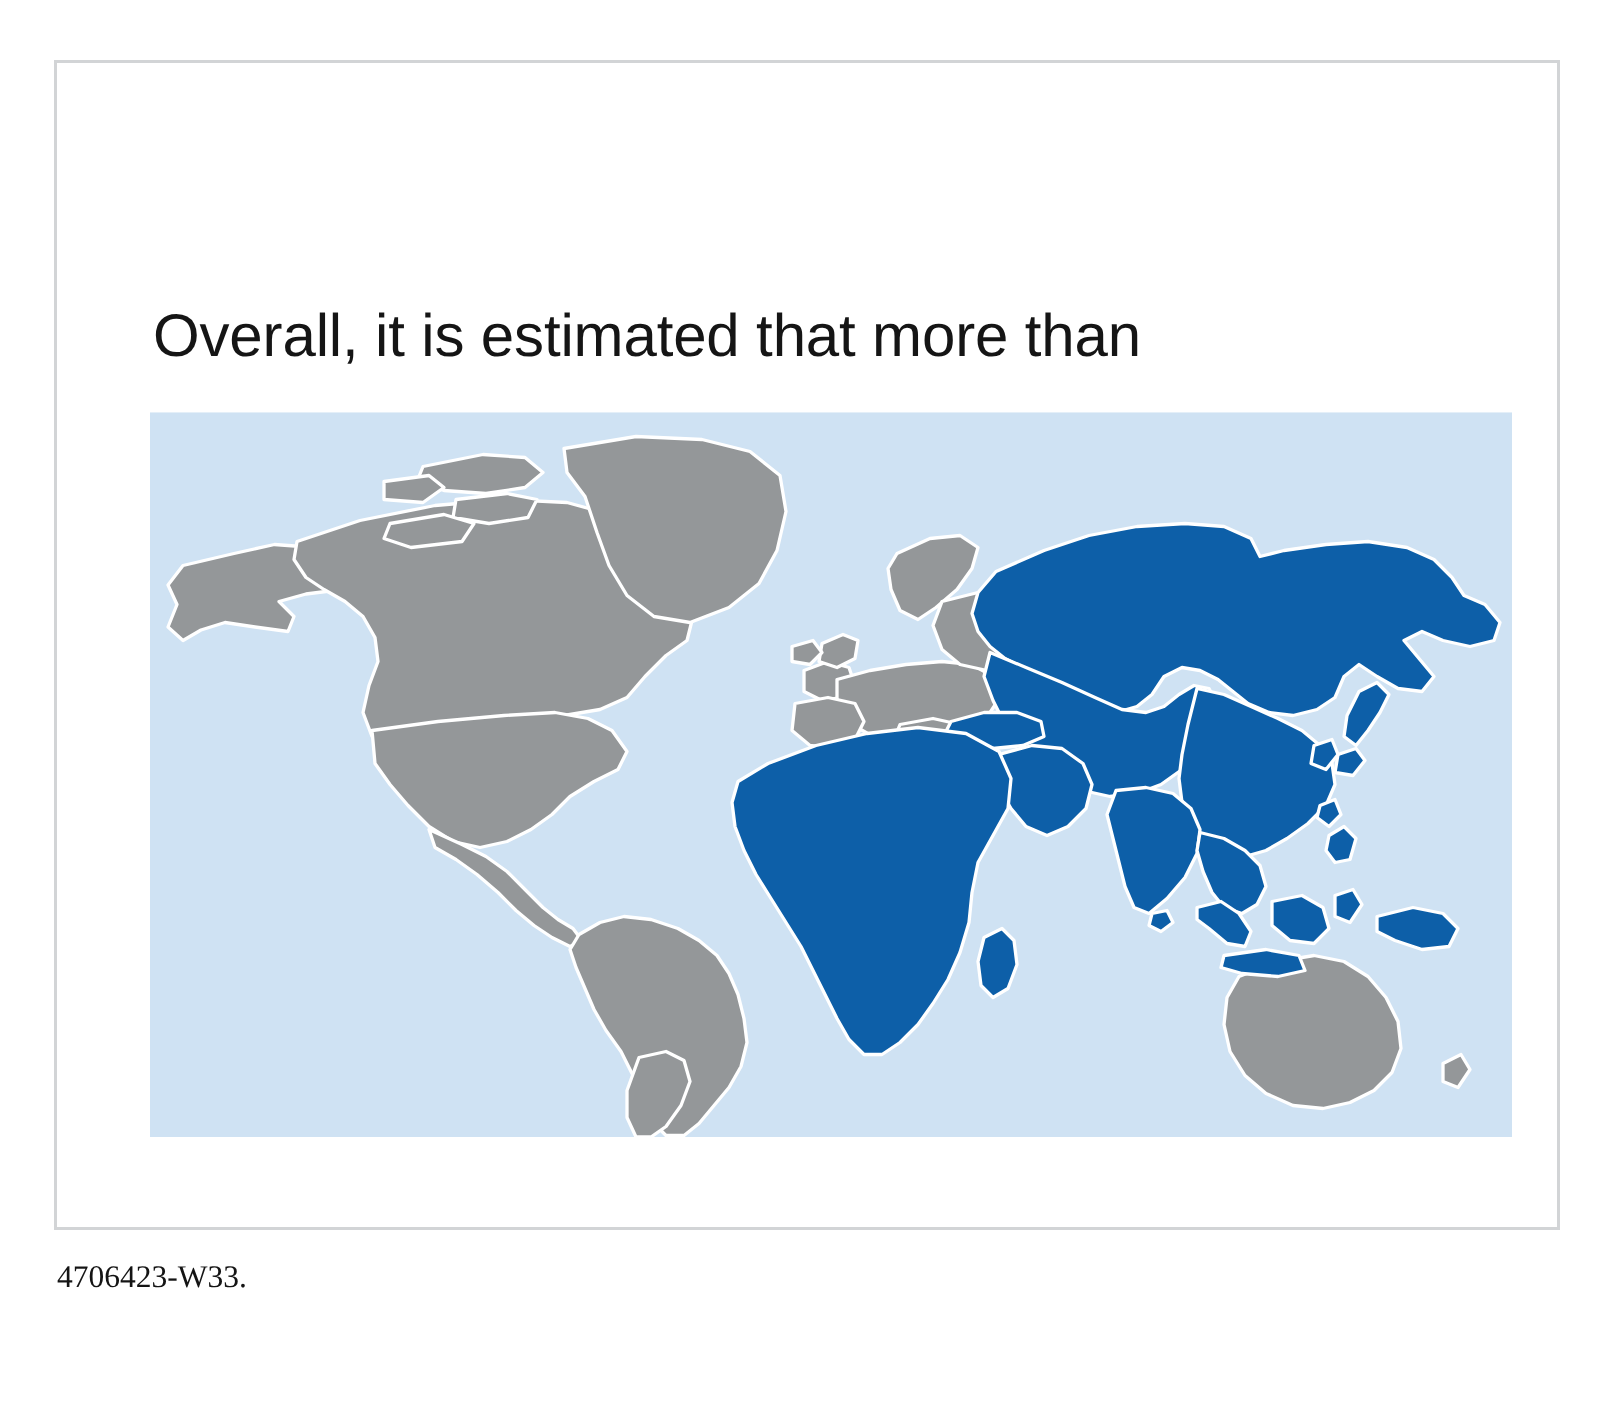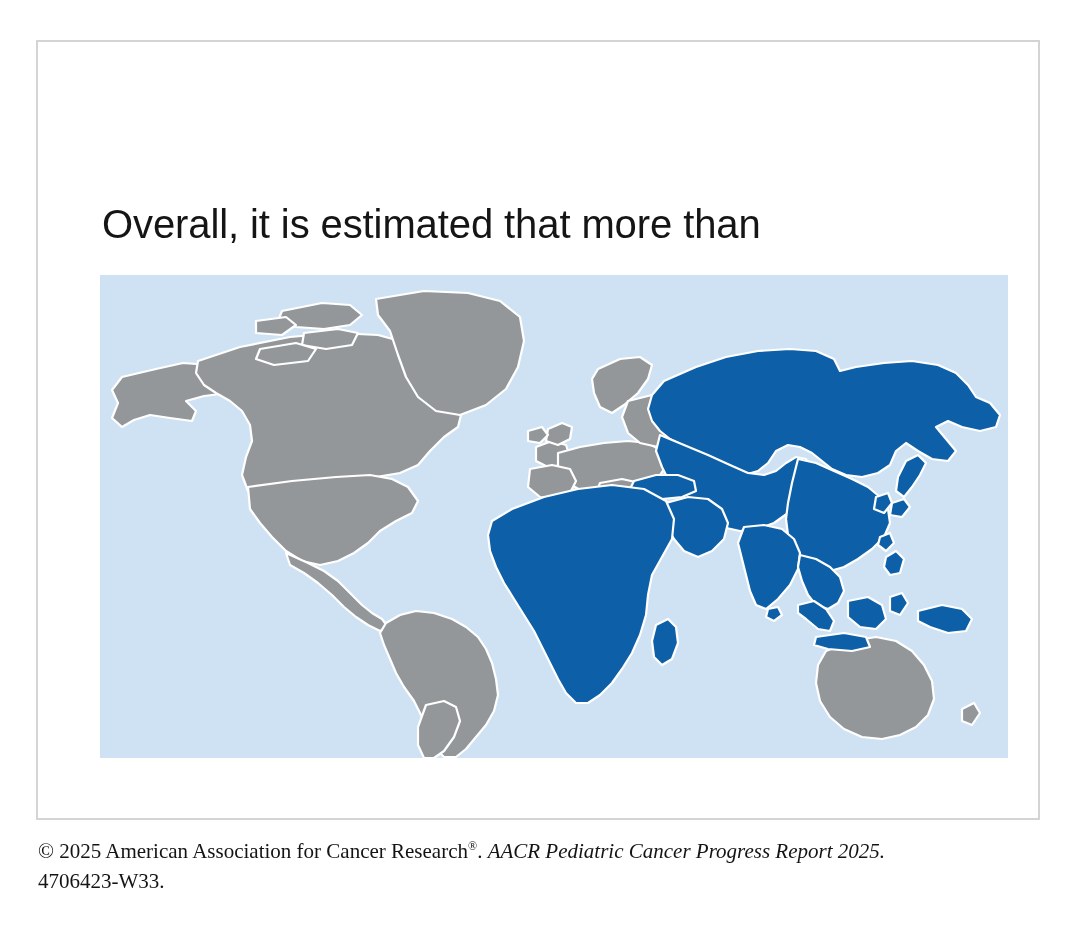--- a/index.html
+++ b/index.html
@@ -176,17 +176,16 @@
 
       <style>
         #neutral-land path { fill: #949799; stroke: #ffffff; stroke-width: 2.2; stroke-linejoin: round; }
         #highlight-land path { fill: #0d5fa8; stroke: #ffffff; stroke-width: 2.2; stroke-linejoin: round; }
         rect[data-name="map-ocean-background"] { fill: #cfe2f3; }
       </style>
     </svg>
   </div>
 
   <div class="footer-caption" data-name="footer-caption">
-    <span class="cap-line" data-name="footer-caption-line-1"><span data-name="footer-copyright">© 2025 American Association for Cancer Research</span><span class="cap-sup" data-name="registered-trademark-mark">®</span><span data-name="footer-copyright-suffix">. </span><span class="cap-italic" data-name="footer-report-title">AACR Pediatric Cancer Progress Report 2025.</span></span>
     <span class="cap-line" data-name="footer-caption-line-2"><span data-name="footer-code">4706423-W33.</span></span>
   </div>
 
 </div>
 
 </body></html>

